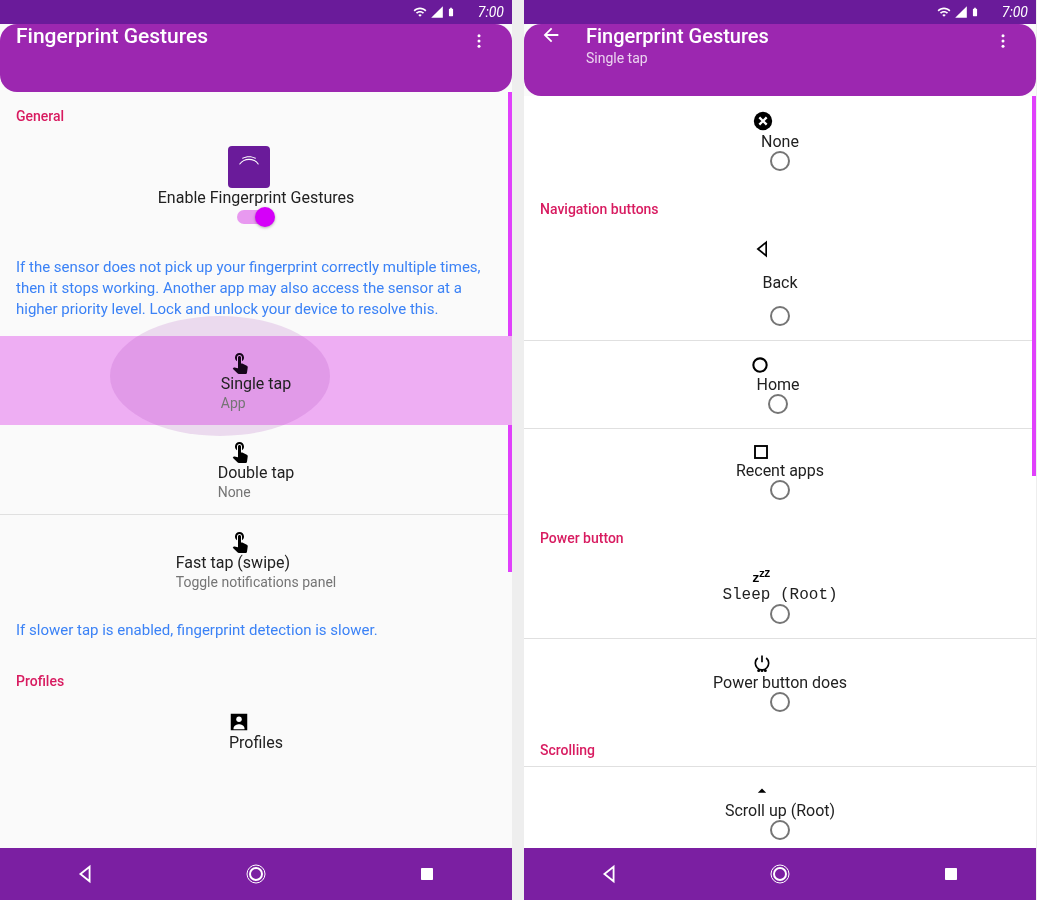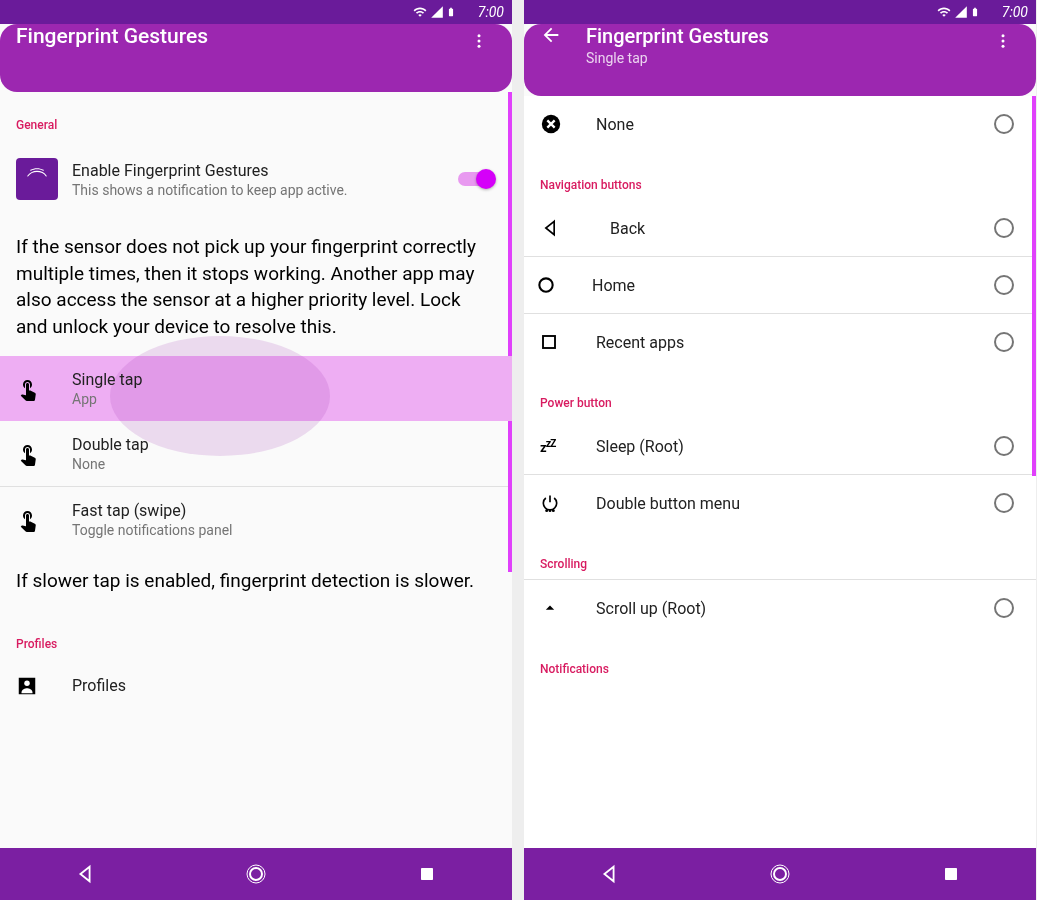--- a/index.html
+++ b/index.html
@@ -11,34 +11,34 @@
 .appbar { background: #9c27b0; color: #fff; display: flex; align-items: flex-start; padding: 0 16px; border-radius: 17px; }
 .appbar.tall { height: 68px; }
 .appbar.withsub { height: 72px; flex-direction: row; }
 .appbar-title { font-size: 21px; font-weight: 500; flex: 1; }
 .appbar-titles { display: flex; flex-direction: column; flex: 1; }
 .appbar-sub { font-size: 14px; color: rgba(255,255,255,0.8); margin-top: 2px; }
 .back-btn { margin-right: 24px; display: flex; align-items: center; }
 .menu-btn { padding: 8px; }
 .content { flex: 1; overflow: hidden; position: relative; background: #fafafa; }
 .scroll-indicator { position: absolute; right: 0; top: 0; width: 4px; background: #e040fb; }
-.section-header { color: #e91e63; font-size: 12px; font-weight: 500; padding: 26px 16px 8px; }
+.section-header { color: #e91e63; font-size: 14px; font-weight: 500; padding: 16px 16px 8px; }
 .section-header.magenta { color: #d81b60; }
-.list-item { display: flex; align-items: center; padding: 14px 16px; min-height: 64px; }
+.list-item { display: flex; align-items: center; padding: 14px 16px; min-height: 64px; flex-direction: column; }
 .list-item.tall { min-height: 78px; justify-content: center; }
 .list-item .icon-slot { width: 56px; display: flex; align-items: center; justify-content: flex-start; flex-shrink: 0; }
 .list-item .text-slot { flex: 1; display: flex; flex-direction: column; }
 .list-item .primary { font-size: 16px; color: #212121; }
 .list-item .secondary { font-size: 14px; color: #757575; margin-top: 2px; }
 .list-item.highlighted { background: #eeaef3; position: relative; }
 .list-item.highlighted::after { content:""; position:absolute; left:110px; top:-20px; width:220px; height:120px; background: rgba(156,39,176,0.15); border-radius: 50%; }
 .radio-slot { width: 32px; display: flex; justify-content: center; }
 .radio { width: 20px; height: 20px; border: 2px solid #757575; border-radius: 50%; }
 .divider { height: 1px; background: #e0e0e0; margin-left: 0; }
-.info-text { color: #000000; font-size: 19px; padding: 16px; line-height: 1.4; }
+.info-text { color: #3b82f6; font-size: 15px; padding: 16px; line-height: 1.4; }
 .switch { width: 38px; height: 20px; position: relative; }
 .switch-track { position: absolute; top: 3px; width: 34px; height: 14px; background: #e899f0; border-radius: 7px; }
 .switch-thumb { position: absolute; right: 0; top: 0; width: 20px; height: 20px; background: #d500f9; border-radius: 50%; box-shadow: 0 1px 3px rgba(0,0,0,0.3); }
 .fp-icon { width: 42px; height: 42px; background: #6a1b9a; border-radius: 4px; display: flex; align-items: center; justify-content: center; }
 .navbar { height: 52px; background: #7b1fa2; display: flex; justify-content: space-around; align-items: center; }
 .nav-btn { color: #fff; display: flex; align-items: center; justify-content: center; width: 80px; height: 48px; }
 svg { display: block; }
 </style>
 </head>
 <body>
@@ -78,21 +78,20 @@
     <div class="list-item tall">
       <div class="icon-slot">
         <div class="fp-icon">
           <svg width="26" height="26" viewBox="0 0 24 24" fill="#fff">
               <path d="M17.81 4.47c-.08 0-.16-.02-.23-.06C15.66 3.42 14 3 12.01 3c-1.98 0-3.86.47-5.57 1.41-.24.13-.54.04-.68-.2-.13-.24-.04-.55.2-.68C7.82 2.52 9.86 2 12.01 2c2.13 0 3.99.47 6.03 1.52.25.13.34.43.21.67-.09.18-.26.28-.44.28zM3.5 9.72c-.1 0-.2-.03-.29-.09-.23-.16-.28-.47-.12-.7.99-1.4 2.25-2.5 3.75-3.27C9.98 4.04 14 4.03 17.15 5.65c1.5.77 2.76 1.86 3.75 3.25.16.22.11.54-.12.7-.23.16-.54.11-.7-.12-.9-1.26-2.04-2.25-3.39-2.94-2.87-1.47-6.54-1.47-9.4.01-1.36.7-2.5 1.7-3.4 2.96-.08.14-.23.21-.39.21z"></path>
             </svg>
         </div>
       </div>
       <div class="text-slot">
         <div class="primary">Enable Fingerprint Gestures</div>
-        <div class="secondary">This shows a notification to keep app active.</div>
       </div>
       <div class="switch">
         <div class="switch-track"></div>
           <div class="switch-thumb"></div>
       </div>
     </div>
 
     <div class="info-text">If the sensor does not pick up your fingerprint correctly multiple times, then it stops working. Another app may also access the sensor at a higher priority level. Lock and unlock your device to resolve this.</div>
 
 
@@ -265,21 +264,21 @@
       <div class="text-slot">
           <div class="primary">Recent apps</div>
         </div>
       <div class="radio-slot">
           <div class="radio"></div>
         </div>
     </div>
 
     <div class="section-header magenta">Power button</div>
 
-    <div class="list-item" style="min-height:56px;">
+    <div class="list-item" style="min-height:56px;font-family:Liberation Mono, monospace;">
       <div class="icon-slot">
           <span style="font-size:13px;font-weight:bold;letter-spacing:-1px;">z<sup>z</sup><sup style="font-size:10px;">Z</sup></span>
         </div>
       <div class="text-slot">
           <div class="primary">Sleep (Root)</div>
         </div>
       <div class="radio-slot">
           <div class="radio"></div>
         </div>
     </div>
@@ -289,21 +288,21 @@
       <div class="icon-slot">
           <svg width="20" height="20" viewBox="0 0 24 24" fill="none" stroke="#000" stroke-width="2">
             <path d="M12 3v8"></path>
             <path d="M7 6a8 8 0 1 0 10 0"></path>
             <circle cx="8" cy="21" r=".8" fill="#000"></circle>
             <circle cx="12" cy="21" r=".8" fill="#000"></circle>
             <circle cx="16" cy="21" r=".8" fill="#000"></circle>
           </svg>
         </div>
       <div class="text-slot">
-          <div class="primary">Double button menu</div>
+          <div class="primary">Power button does</div>
         </div>
       <div class="radio-slot">
           <div class="radio"></div>
         </div>
     </div>
 
     <div class="section-header magenta">Scrolling</div>
 
     <div class="divider"></div>
 

